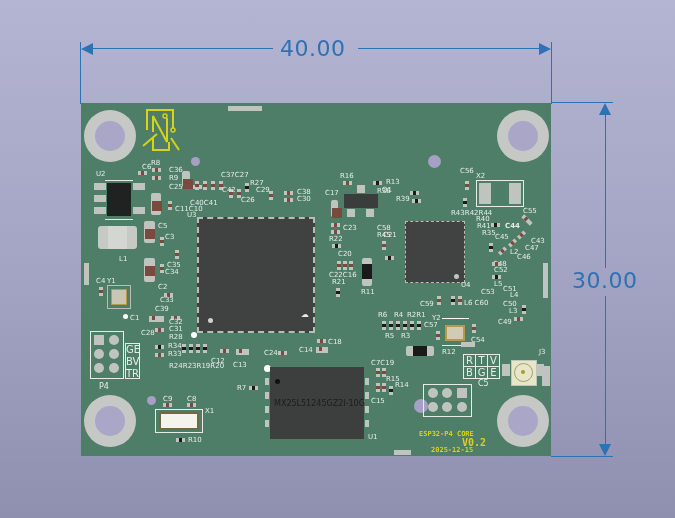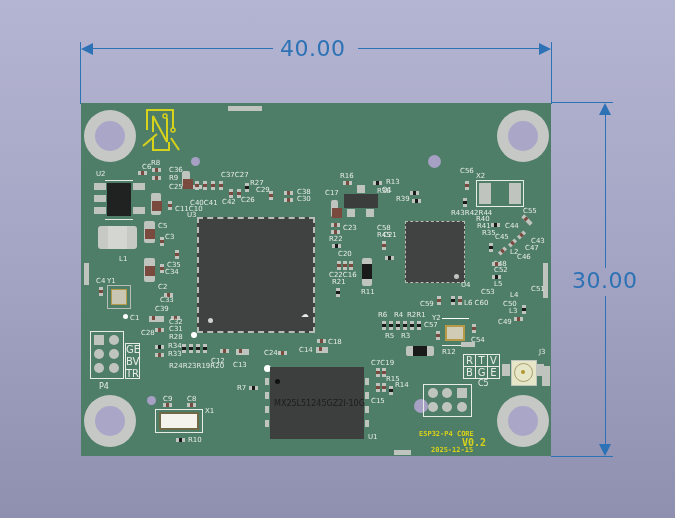--- a/index.html
+++ b/index.html
@@ -115,21 +115,21 @@
   <div class="smd" style="left:112px; top:82px;"></div>
   <div class="smdv" style="left:114px; top:78px;"></div>
   <div class="smdv" style="left:122px; top:78px;"></div>
   <div class="smdv" style="left:130px; top:78px;"></div>
   <div class="smdv" style="left:138px; top:78px;"></div>
   <div class="lbl" style="left:140px; top:69px;">C37C27</div>
   <div class="resv" style="left:164px; top:80px;"></div>
   <div class="lbl" style="left:169px; top:77px;">R27</div>
   <div class="smdv" style="left:148px; top:86px;"></div>
   <div class="smdv" style="left:156px; top:86px;"></div>
-  <div class="lbl" style="left:141px; top:96px;">C42</div>
+  <div class="lbl" style="left:141px; top:84px;">C42</div>
   <div class="lbl" style="left:160px; top:94px;">C26</div>
   <div class="lbl" style="left:175px; top:84px;">C29</div>
   <div class="smdv" style="left:188px; top:88px;"></div>
   <div class="smd" style="left:203px; top:88px;"></div>
   <div class="smd" style="left:203px; top:95px;"></div>
   <div class="lbl" style="left:216px; top:86px;">C38</div>
   <div class="lbl" style="left:216px; top:93px;">C30</div>
 
   <div class="lbl" style="left:106px; top:109px;">U3</div>
   <div class="chip" style="left:116px; top:114px; width:118px; height:116px; background:#404242; border:2px dashed #b8bdb7; box-sizing:border-box;"></div>
@@ -305,39 +305,39 @@
   <div class="silk" style="left:395px; top:77px; width:48px; height:27px; border-width:1px;"></div>
   <div class="pad" style="left:398px; top:80px; width:12px; height:21px;"></div>
   <div class="pad" style="left:428px; top:80px; width:12px; height:21px;"></div>
   <div class="smdv" style="left:384px; top:78px;"></div>
   <div class="resv" style="left:382px; top:95px;"></div>
   <div class="lbl" style="left:370px; top:107px;">R43R42R44</div>
   <div class="lbl" style="left:395px; top:113px;">R40</div>
   <div class="lbl" style="left:442px; top:105px;">C55</div>
   <div class="res" style="left:410px; top:120px;"></div>
   <div class="lbl" style="left:396px; top:120px;">R41</div>
-  <div class="lbl" style="left:424px; top:120px;">C44</div>
+  <div class="lbl" style="left:424px; top:120px;font-weight:bold;">C44</div>
   <div class="lbl" style="left:401px; top:127px;">R35</div>
   <div class="lbl" style="left:414px; top:131px;">C45</div>
   <div class="lbl" style="left:450px; top:135px;">C43</div>
   <div class="lbl" style="left:444px; top:142px;">C47</div>
   <div class="lbl" style="left:429px; top:146px;">L2</div>
   <div class="lbl" style="left:436px; top:151px;">C46</div>
   <div class="resv" style="left:408px; top:140px;"></div>
   <div class="smd" style="left:417px; top:146px; transform:rotate(-45deg);"></div>
   <div class="smd" style="left:427px; top:138px; transform:rotate(-45deg);"></div>
   <div class="smd" style="left:436px; top:130px; transform:rotate(-45deg);"></div>
   <div class="smd" style="left:440px; top:115px; width:12px; transform:rotate(45deg);"></div>
   <div class="lbl" style="left:396px; top:158px;margin-left:16px;">C48</div>
   <div class="smd" style="left:411px; top:159px;"></div>
   <div class="lbl" style="left:413px; top:164px;">C52</div>
   <div class="res" style="left:411px; top:172px;"></div>
   <div class="lbl" style="left:413px; top:178px;">L5</div>
   <div class="lbl" style="left:400px; top:186px;">C53</div>
-  <div class="lbl" style="left:422px; top:183px;margin-left:28px;">C51</div>
+  <div class="lbl" style="left:422px; top:183px;">C51</div>
   <div class="lbl" style="left:429px; top:189px;">L4</div>
   <div class="lbl" style="left:422px; top:198px;">C50</div>
   <div class="lbl" style="left:428px; top:205px;">L3</div>
   <div class="resv" style="left:441px; top:202px;"></div>
   <div class="lbl" style="left:417px; top:216px;">C49</div>
   <div class="smd" style="left:433px; top:214px;"></div>
 
   <div class="lbl" style="left:339px; top:198px;">C59</div>
   <div class="smdv" style="left:356px; top:193px;"></div>
   <div class="resv" style="left:370px; top:193px;"></div>

